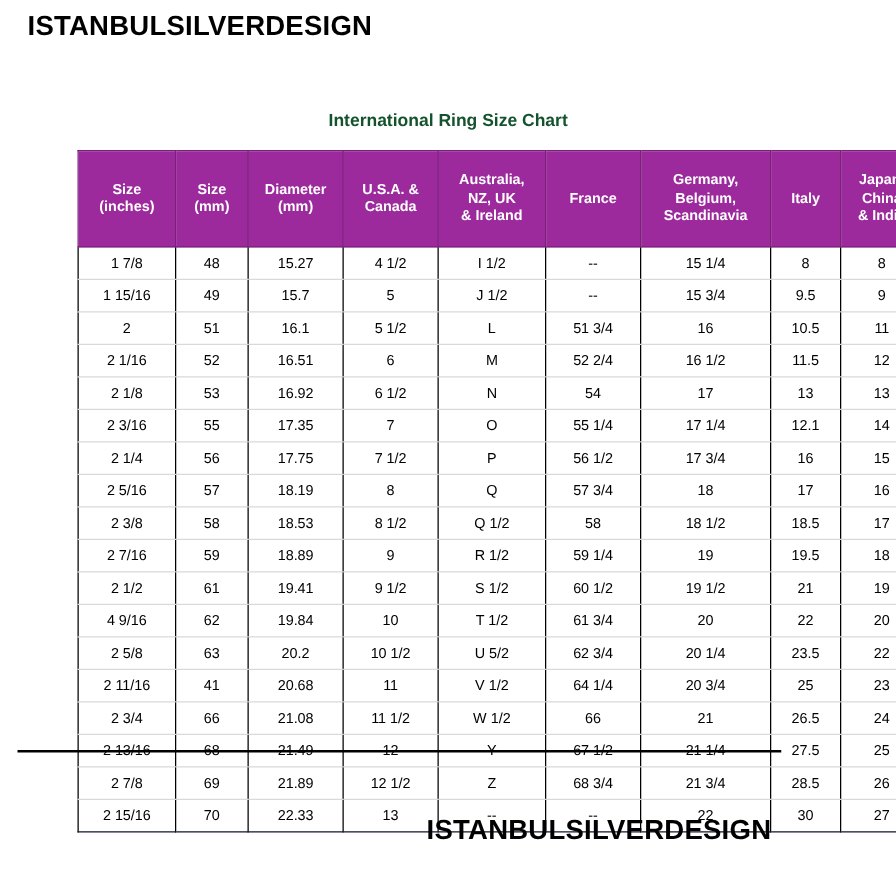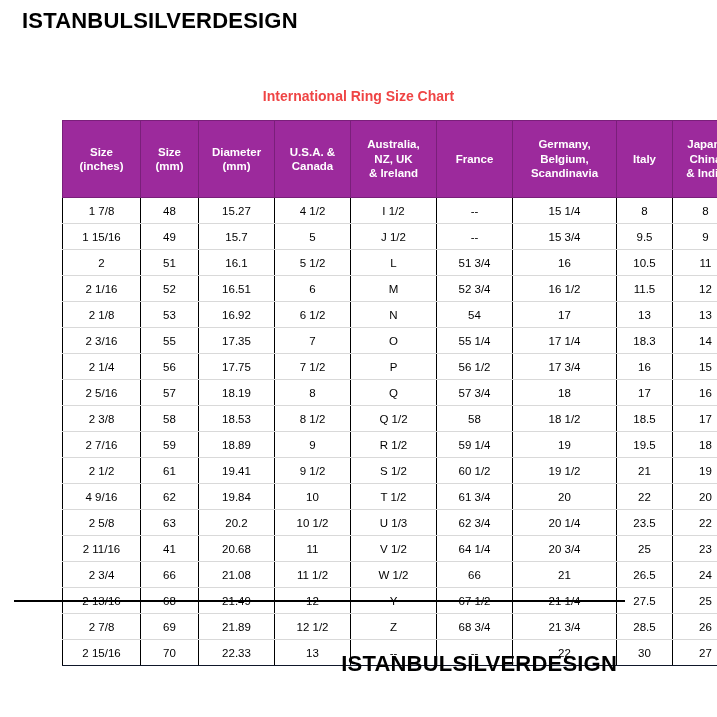--- a/index.html
+++ b/index.html
@@ -39,21 +39,21 @@
     color: #000;
   }
   .chart-title {
     position: absolute;
     top: 88px;
     left: 0;
     width: 717px;
     text-align: center;
     font-size: 14px;
     font-weight: bold;
-    color: #ef4444;
+    color: #14532d;
   }
   .table-wrap {
     position: absolute;
     top: 120px;
     left: 14px;
     width: 690px;
     margin-left: 48px;
   }
   table.ring {
     border-collapse: collapse;
@@ -213,21 +213,21 @@
             <td>10.5</td>
             <td>11</td>
             <td>11 3/4</td>
           </tr>
           <tr class="row">
             <td>2  1/16</td>
             <td>52</td>
             <td>16.51</td>
             <td>6</td>
             <td>M</td>
-            <td>52 3/4</td>
+            <td>52 2/4</td>
             <td>16 1/2</td>
             <td>11.5</td>
             <td>12</td>
             <td>12 3/4</td>
           </tr>
           <tr class="row">
             <td>2  1/8</td>
             <td>53</td>
             <td>16.92</td>
             <td>6 1/2</td>
@@ -239,21 +239,21 @@
             <td>14</td>
           </tr>
           <tr class="row">
             <td>2  3/16</td>
             <td>55</td>
             <td>17.35</td>
             <td>7</td>
             <td>O</td>
             <td>55 1/4</td>
             <td>17 1/4</td>
-            <td>18.3</td>
+            <td>12.1</td>
             <td>14</td>
             <td>15 1/4</td>
           </tr>
           <tr class="row">
             <td>2  1/4</td>
             <td>56</td>
             <td>17.75</td>
             <td>7 1/2</td>
             <td>P</td>
             <td>56 1/2</td>
@@ -320,21 +320,21 @@
             <td>20</td>
             <td>22</td>
             <td>20</td>
             <td>--</td>
           </tr>
           <tr class="row">
             <td>2  5/8</td>
             <td>63</td>
             <td>20.2</td>
             <td>10 1/2</td>
-            <td>U 1/3</td>
+            <td>U 5/2</td>
             <td>62 3/4</td>
             <td>20 1/4</td>
             <td>23.5</td>
             <td>22</td>
             <td>--</td>
           </tr>
           <tr class="row">
             <td>2 11/16</td>
             <td>41</td>
             <td>20.68</td>

